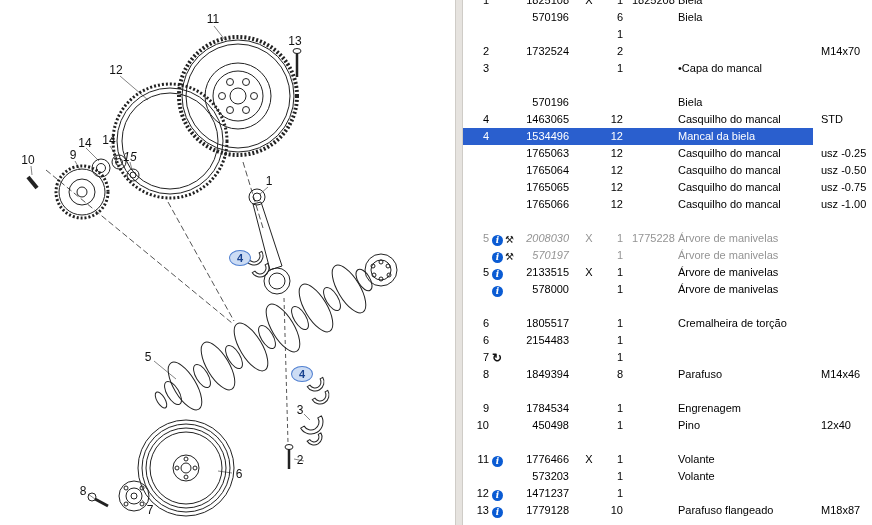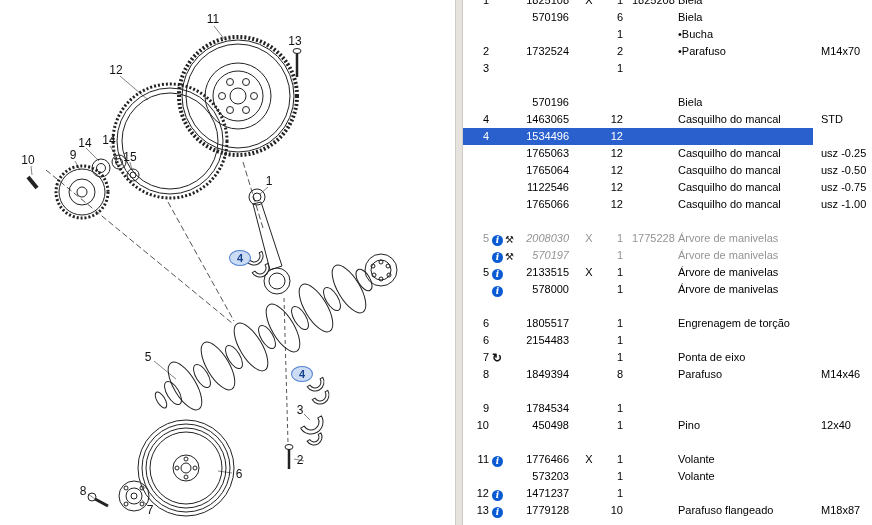--- a/index.html
+++ b/index.html
@@ -202,21 +202,21 @@
       <line x1="95" y1="499" x2="108" y2="506" stroke-width="3"></line>
     </g>
   </svg>
 
   <div class="callouts">
       <span class="callout" style="left: 213px; top: 19px;">11</span>
       <span class="callout" style="left: 295px; top: 41px;">13</span>
       <span class="callout" style="left: 116px; top: 70px;">12</span>
       <span class="callout" style="left: 85px; top: 143px;">14</span>
       <span class="callout" style="left: 109px; top: 140px;">14</span>
-      <span class="callout" style="left: 130px; top: 157px;">15</span>
+      <span class="callout" style="left: 130px; top: 157px; font-style: italic;">15</span>
       <span class="callout" style="left: 73px; top: 155px;">9</span>
       <span class="callout" style="left: 28px; top: 160px;">10</span>
       <span class="callout" style="left: 269px; top: 181px;">1</span>
       <span class="callout" style="left: 148px; top: 357px;">5</span>
       <span class="callout" style="left: 300px; top: 410px;">3</span>
       <span class="callout" style="left: 300px; top: 460px;">2</span>
       <span class="callout" style="left: 239px; top: 474px;">6</span>
       <span class="callout" style="left: 150px; top: 510px;">7</span>
       <span class="callout" style="left: 83px; top: 491px;">8</span>
       <span class="badge" style="left: 240px; top: 258px;">4</span>
@@ -248,40 +248,39 @@
         <div class="cell c-desc">Biela</div>
         <div class="cell c-size"></div>
       </div>
       <div class="trow">
         <div class="cell c-item"></div>
         <div class="cell c-icons"></div>
         <div class="cell c-part"></div>
         <div class="cell c-x"></div>
         <div class="cell c-qty">1</div>
         <div class="cell c-ref"></div>
-        <div class="cell c-desc">•Bucha</div>
         <div class="cell c-size"></div>
       </div>
       <div class="trow">
         <div class="cell c-item">2</div>
         <div class="cell c-icons"></div>
         <div class="cell c-part">1732524</div>
         <div class="cell c-x"></div>
         <div class="cell c-qty">2</div>
         <div class="cell c-ref"></div>
-        <div class="cell c-desc">•Parafuso</div>
         <div class="cell c-size">M14x70</div>
       </div>
       <div class="trow">
         <div class="cell c-item">3</div>
         <div class="cell c-icons"></div>
         <div class="cell c-part"></div>
         <div class="cell c-x"></div>
         <div class="cell c-qty">1</div>
         <div class="cell c-ref"></div>
+        <div class="cell c-desc">•Capa do mancal</div>
         <div class="cell c-size"></div>
       </div>
       <div class="trow"></div>
       <div class="trow">
         <div class="cell c-item"></div>
         <div class="cell c-icons"></div>
         <div class="cell c-part">570196</div>
         <div class="cell c-x"></div>
         <div class="cell c-qty"></div>
         <div class="cell c-ref"></div>
@@ -298,20 +297,21 @@
         <div class="cell c-desc">Casquilho do mancal</div>
         <div class="cell c-size">STD</div>
       </div>
       <div class="trow selected">
         <div class="cell c-item">4</div>
         <div class="cell c-icons"></div>
         <div class="cell c-part">1534496</div>
         <div class="cell c-x"></div>
         <div class="cell c-qty">12</div>
         <div class="cell c-ref"></div>
+        <div class="cell c-desc">Mancal da biela</div>
         <div class="cell c-size"></div>
       </div>
       <div class="trow">
         <div class="cell c-item"></div>
         <div class="cell c-icons"></div>
         <div class="cell c-part">1765063</div>
         <div class="cell c-x"></div>
         <div class="cell c-qty">12</div>
         <div class="cell c-ref"></div>
         <div class="cell c-desc">Casquilho do mancal</div>
@@ -323,21 +323,21 @@
         <div class="cell c-part">1765064</div>
         <div class="cell c-x"></div>
         <div class="cell c-qty">12</div>
         <div class="cell c-ref"></div>
         <div class="cell c-desc">Casquilho do mancal</div>
         <div class="cell c-size">usz -0.50</div>
       </div>
       <div class="trow">
         <div class="cell c-item"></div>
         <div class="cell c-icons"></div>
-        <div class="cell c-part">1122546</div>
+        <div class="cell c-part">1765065</div>
         <div class="cell c-x"></div>
         <div class="cell c-qty">12</div>
         <div class="cell c-ref"></div>
         <div class="cell c-desc">Casquilho do mancal</div>
         <div class="cell c-size">usz -0.75</div>
       </div>
       <div class="trow">
         <div class="cell c-item"></div>
         <div class="cell c-icons"></div>
         <div class="cell c-part">1765066</div>
@@ -389,60 +389,60 @@
         <div class="cell c-size"></div>
       </div>
       <div class="trow"></div>
       <div class="trow">
         <div class="cell c-item">6</div>
         <div class="cell c-icons"></div>
         <div class="cell c-part">1805517</div>
         <div class="cell c-x"></div>
         <div class="cell c-qty">1</div>
         <div class="cell c-ref"></div>
-        <div class="cell c-desc">Engrenagem de torção</div>
+        <div class="cell c-desc">Cremalheira de torção</div>
         <div class="cell c-size"></div>
       </div>
       <div class="trow">
         <div class="cell c-item">6</div>
         <div class="cell c-icons"></div>
         <div class="cell c-part">2154483</div>
         <div class="cell c-x"></div>
         <div class="cell c-qty">1</div>
         <div class="cell c-ref"></div>
         <div class="cell c-size"></div>
       </div>
       <div class="trow">
         <div class="cell c-item">7</div>
         <div class="cell c-icons"><span class="icon icon-refresh">↻</span></div>
         <div class="cell c-part"></div>
         <div class="cell c-x"></div>
         <div class="cell c-qty">1</div>
         <div class="cell c-ref"></div>
-        <div class="cell c-desc">Ponta de eixo</div>
         <div class="cell c-size"></div>
       </div>
       <div class="trow">
         <div class="cell c-item">8</div>
         <div class="cell c-icons"></div>
         <div class="cell c-part">1849394</div>
         <div class="cell c-x"></div>
         <div class="cell c-qty">8</div>
         <div class="cell c-ref"></div>
         <div class="cell c-desc">Parafuso</div>
         <div class="cell c-size">M14x46</div>
       </div>
       <div class="trow"></div>
       <div class="trow">
         <div class="cell c-item">9</div>
         <div class="cell c-icons"></div>
         <div class="cell c-part">1784534</div>
         <div class="cell c-x"></div>
         <div class="cell c-qty">1</div>
         <div class="cell c-ref"></div>
+        <div class="cell c-desc">Engrenagem</div>
         <div class="cell c-size"></div>
       </div>
       <div class="trow">
         <div class="cell c-item">10</div>
         <div class="cell c-icons"></div>
         <div class="cell c-part">450498</div>
         <div class="cell c-x"></div>
         <div class="cell c-qty">1</div>
         <div class="cell c-ref"></div>
         <div class="cell c-desc">Pino</div>

